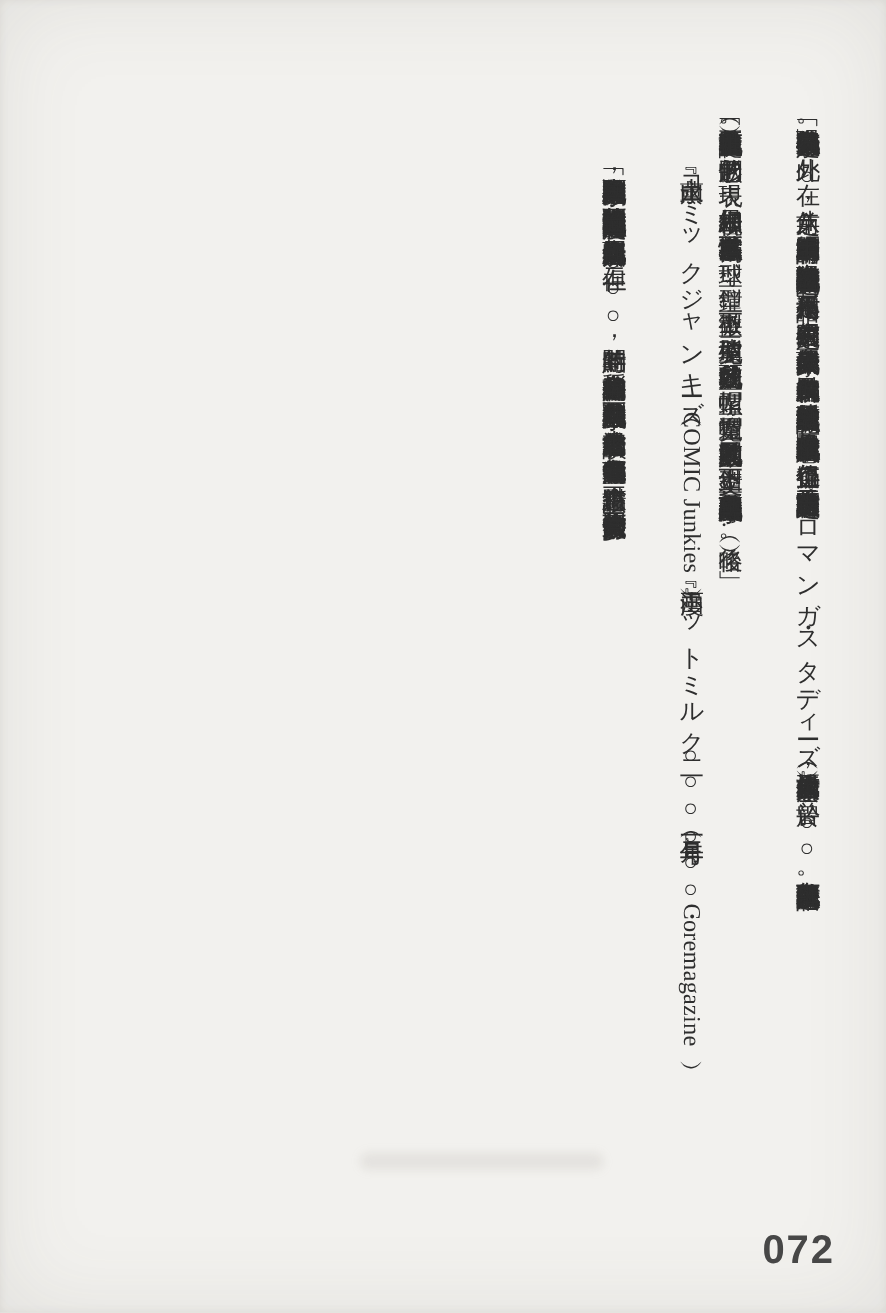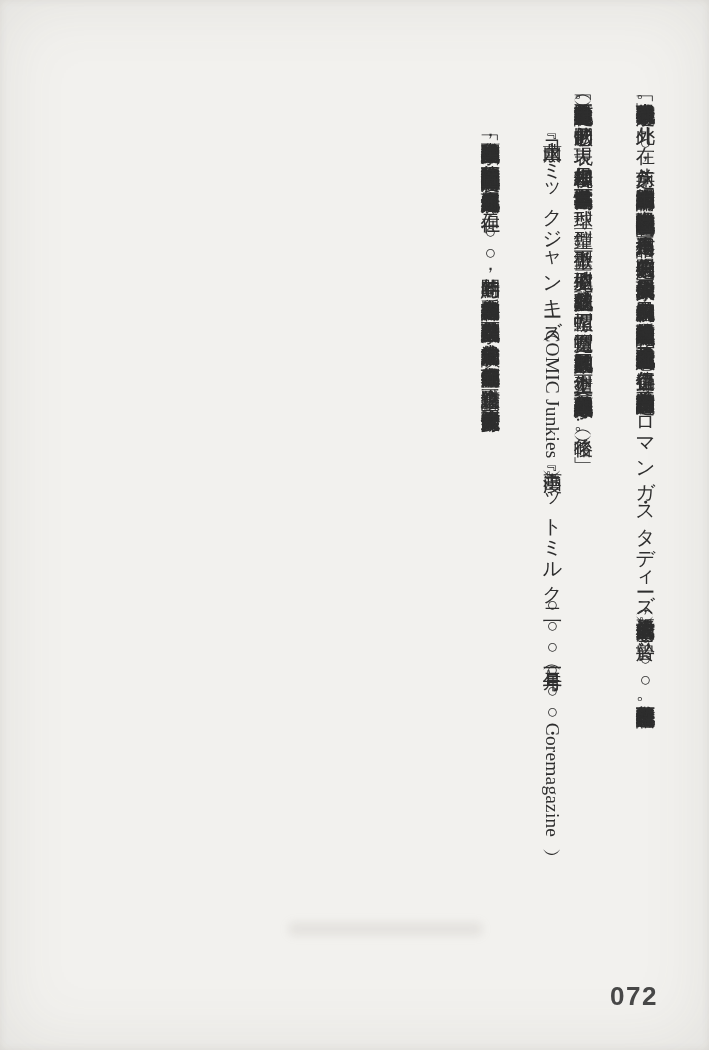--- a/index.html
+++ b/index.html
@@ -43,21 +43,21 @@
   }
   .text-block p.gap-before {
     margin-block-start: 31px;
   }
   .page-number {
     position: absolute;
     left: 610px;
     top: 981px;
     font-family: "Liberation Sans", "DejaVu Sans", sans-serif;
     font-weight: bold;
-    font-size: 26px;
+    font-size: 32px;
     letter-spacing: 1.5px;
     color: var(--page_number_color);
   }
   .smudge {
     position: absolute;
     left: 288px;
     top: 922px;
     width: 195px;
     height: 14px;
     background: rgba(150, 145, 138, 0.14);

